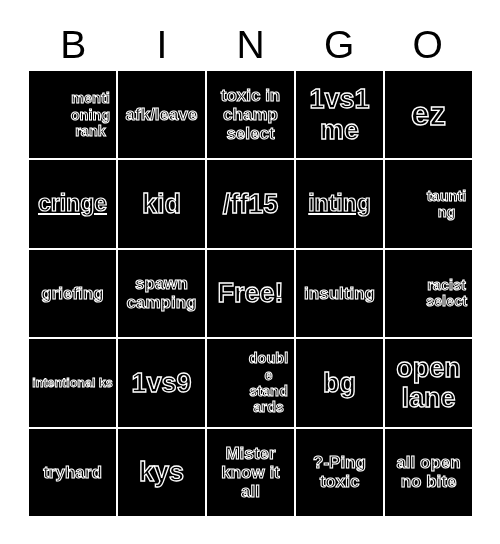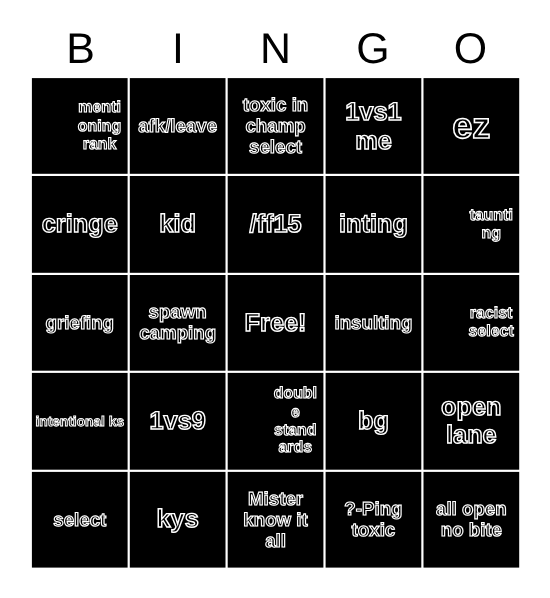--- a/index.html
+++ b/index.html
@@ -81,22 +81,22 @@
     -webkit-text-stroke: 1.1px #ffffff;
     text-shadow: none;
     word-break: break-word;
     white-space: pre-line;
   }
 
   
   .fs-xs  { font-size: 12.5px; -webkit-text-stroke-width: 0.9px; }
   .fs-sm  { font-size: 14.5px; margin-left: 36px; -webkit-text-stroke-width: 1.0px; }
   .fs-md  { font-size: 17px;   -webkit-text-stroke-width: 1.05px; }
-  .fs-lg  { font-size: 23px;   -webkit-text-stroke-width: 1.2px; }
-  .fs-xl  { font-size: 23px;   -webkit-text-stroke-width: 1.3px; }
+  .fs-lg  { font-size: 23px; text-decoration: underline;   -webkit-text-stroke-width: 1.2px; }
+  .fs-xl  { font-size: 27px;   -webkit-text-stroke-width: 1.3px; }
   .fs-xxl { font-size: 33px;   -webkit-text-stroke-width: 1.4px; }
 </style>
 </head>
 <body>
 
 <div class="bingo-card">
 
   <div class="header-row">
     <div class="header-cell">B</div>
     <div class="header-cell">I</div>
@@ -160,21 +160,21 @@
       <div class="cell">
         <span class="cell-text fs-sm">double standards</span>
       </div>
       <div class="cell">
         <span class="cell-text fs-xl">bg</span>
       </div>
       <div class="cell">
         <span class="cell-text fs-xl">open lane</span>
       </div>
       <div class="cell">
-        <span class="cell-text fs-md">select</span>
+        <span class="cell-text fs-md">tryhard</span>
       </div>
       <div class="cell">
         <span class="cell-text fs-xl">kys</span>
       </div>
       <div class="cell">
         <span class="cell-text fs-md">Mister know it all</span>
       </div>
       <div class="cell">
         <span class="cell-text fs-md">?-Ping toxic</span>
       </div>

